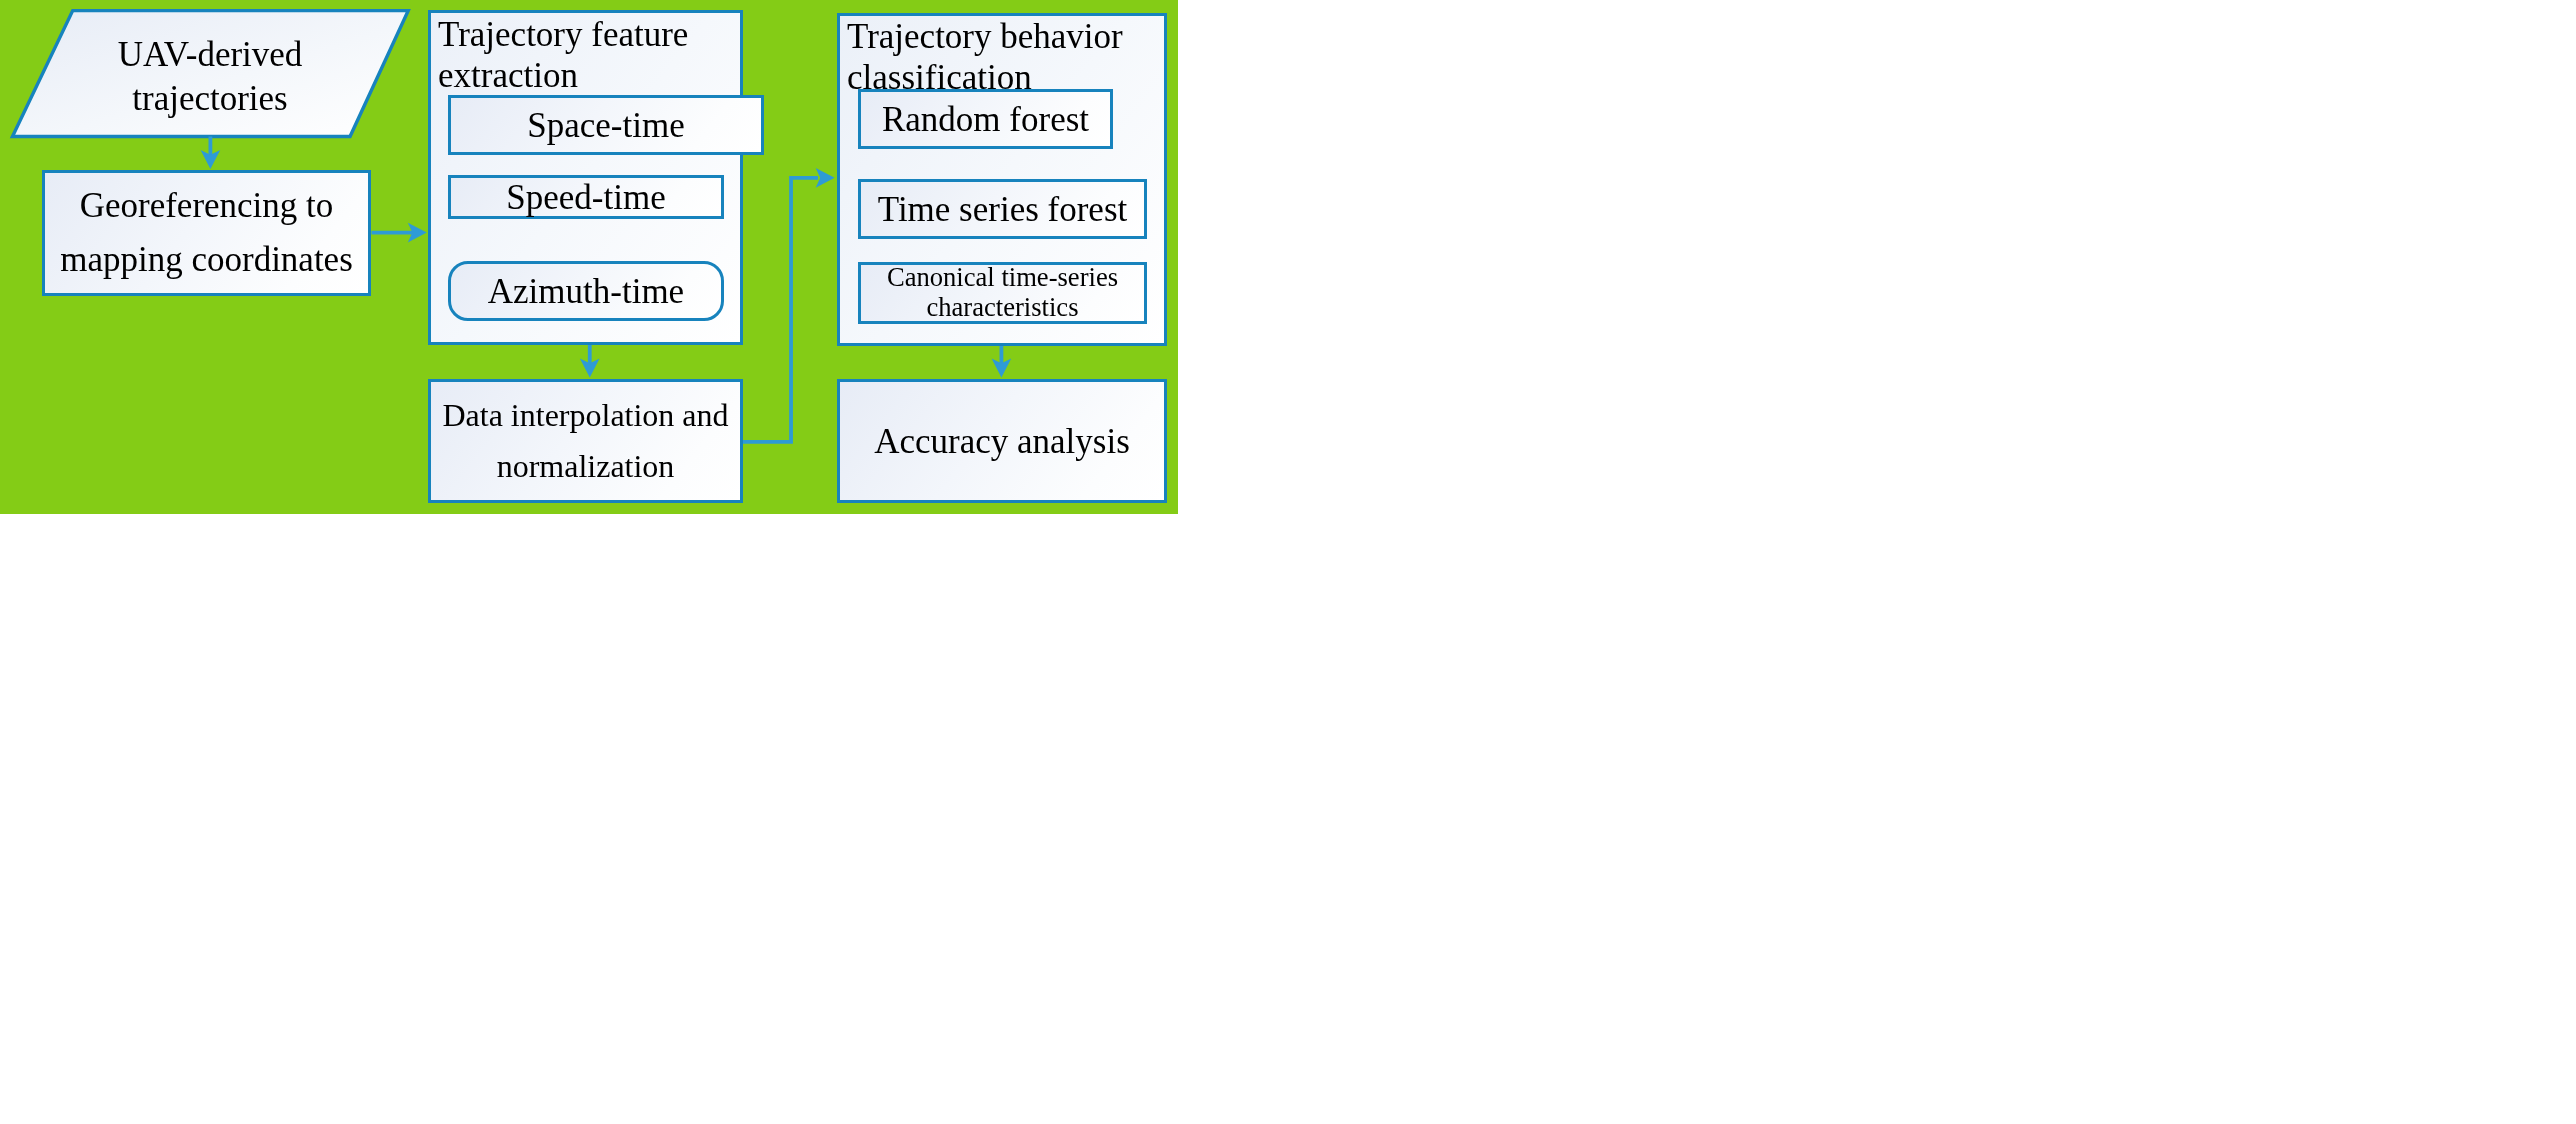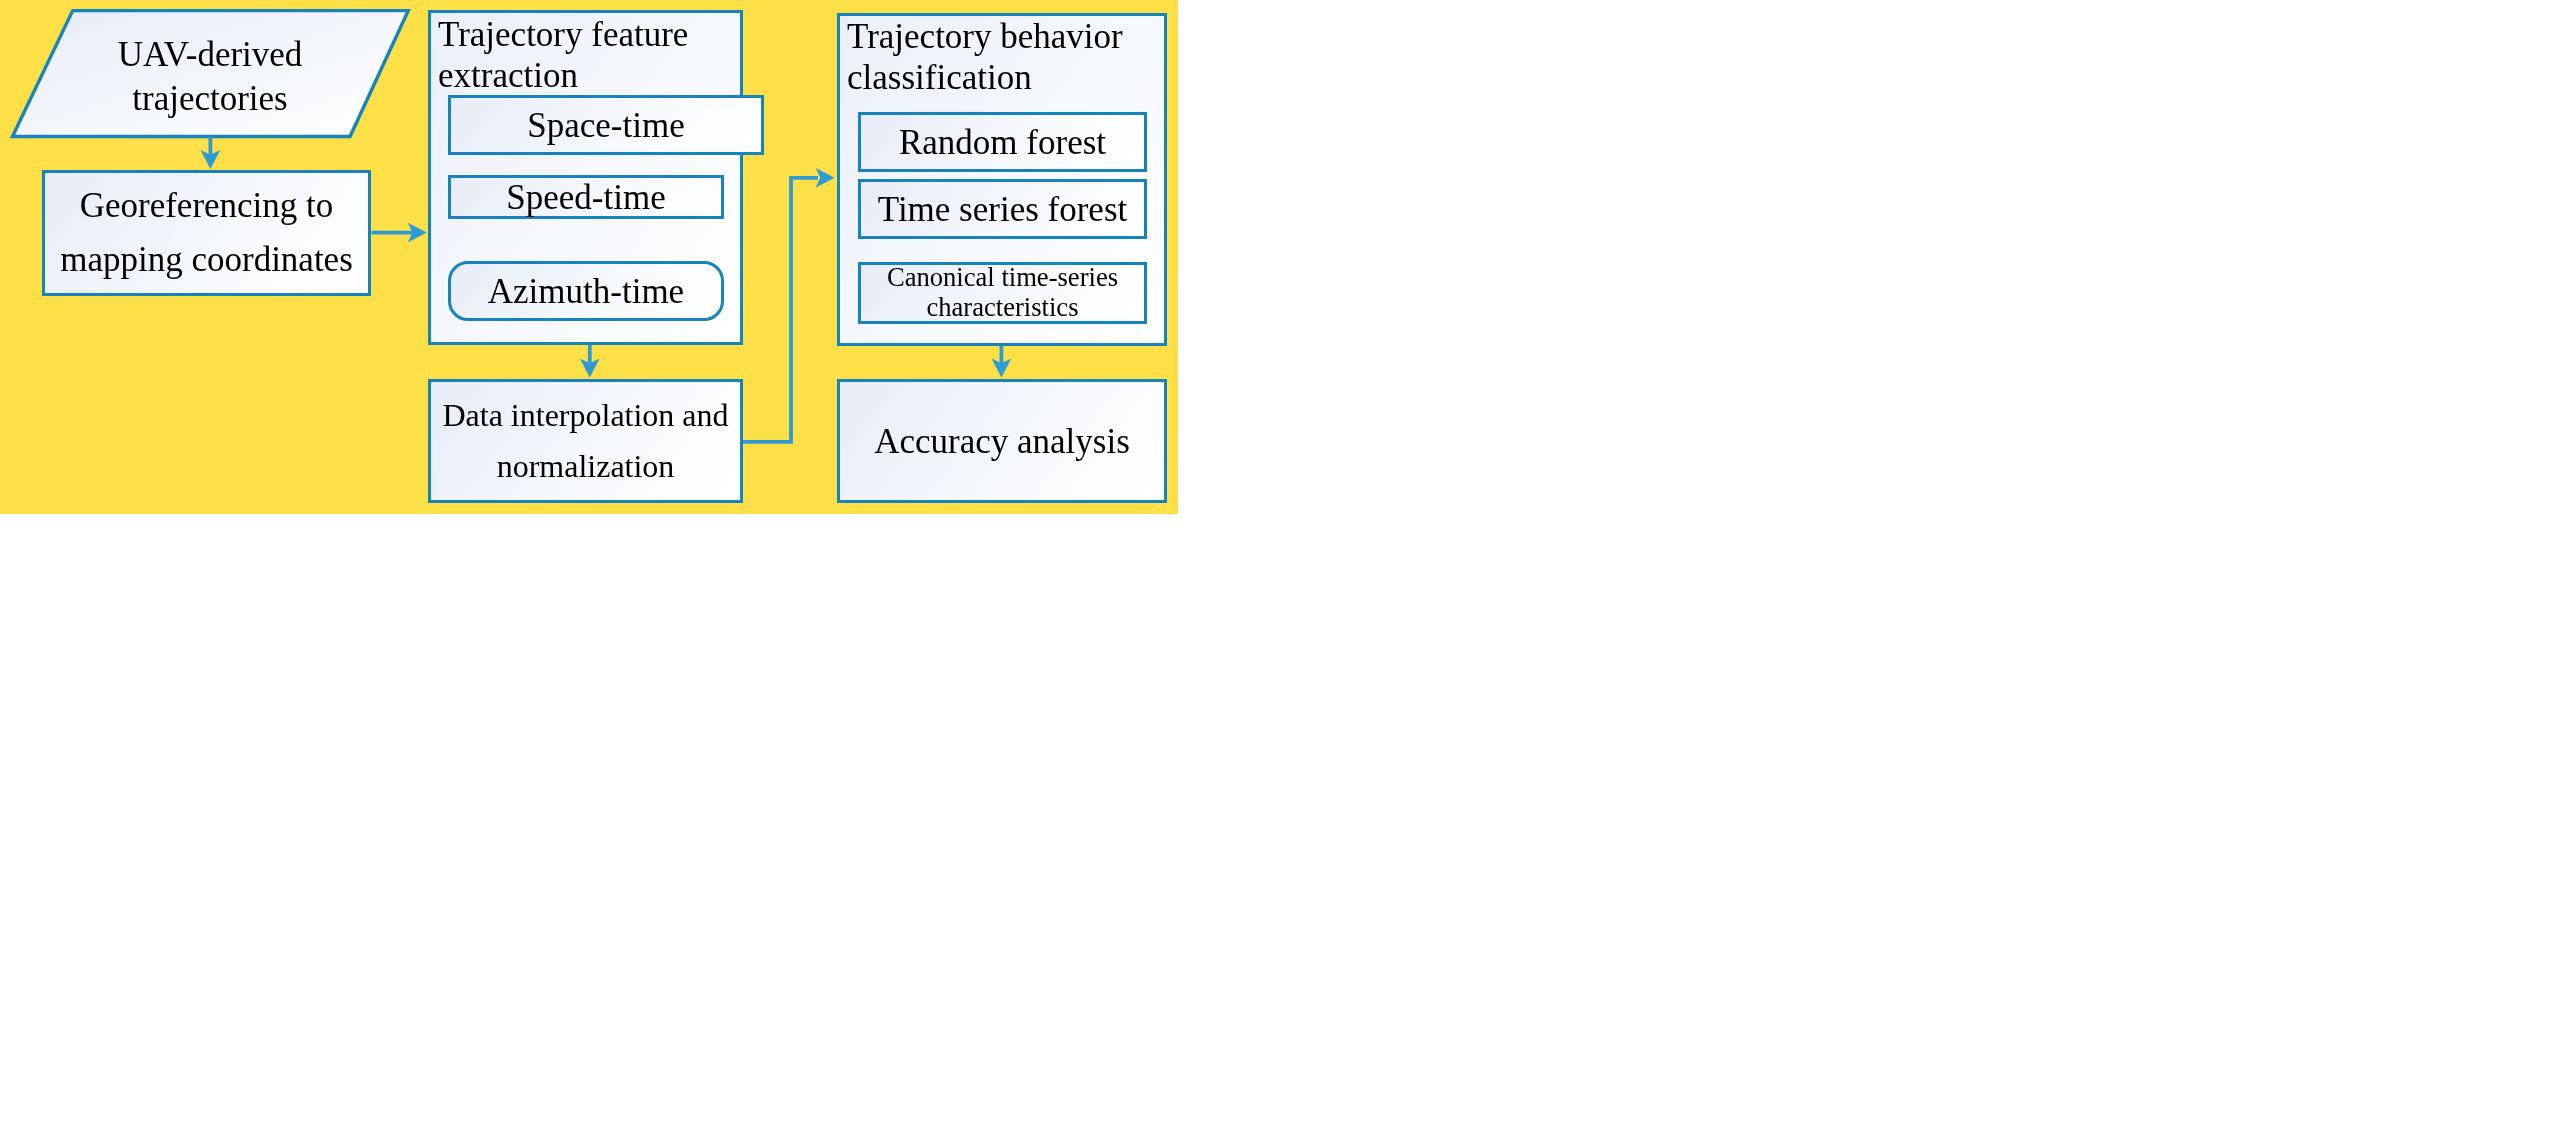--- a/index.html
+++ b/index.html
@@ -1,20 +1,20 @@
 <!DOCTYPE html>
 <html style="font-size:12px"><head>
 <meta charset="utf-8">
 <style>
   html, body { margin: 0; padding: 0; background: #ffffff; }
   .canvas {
     position: relative;
     width: 1178px;
     height: 514px;
-    background: #fde047;
+    background: #84cc16;
     font-family: "Liberation Serif", "DejaVu Serif", serif;
     color: #000000;
     overflow: hidden;
   }
   .layer { position: absolute; left: 0; top: 0; width: 1178px; height: 514px; }
   .box {
     position: absolute;
     box-sizing: border-box;
     background: linear-gradient(128deg, #e7ecf6 0%, #f3f6fb 45%, #fcfdfe 80%, #ffffff 100%);
     display: flex;
@@ -129,21 +129,21 @@
       <div>normalization</div>
     </div>
   </div>
 
   <div class="container-box" style="left:837px; top:12.5px; width:330px; height:333px;"></div>
   <div class="container-title" style="left:847px; top:16.7px;">
     <div>Trajectory behavior</div>
     <div>classification</div>
   </div>
 
-  <div class="box inner" style="left:858px; top:112px; width:289px; height:60px;">
+  <div class="box inner" style="left:858px; top:89px; width:255px; height:60px;">
     <span class="single">Random forest</span>
   </div>
 
   <div class="box inner" style="left:858px; top:179px; width:289px; height:60px;">
     <span class="single">Time series forest</span>
   </div>
 
   <div class="box inner" style="left:858px; top:262px; width:289px; height:62px;">
     <div class="label-sm">
       <div>Canonical time-series</div>

